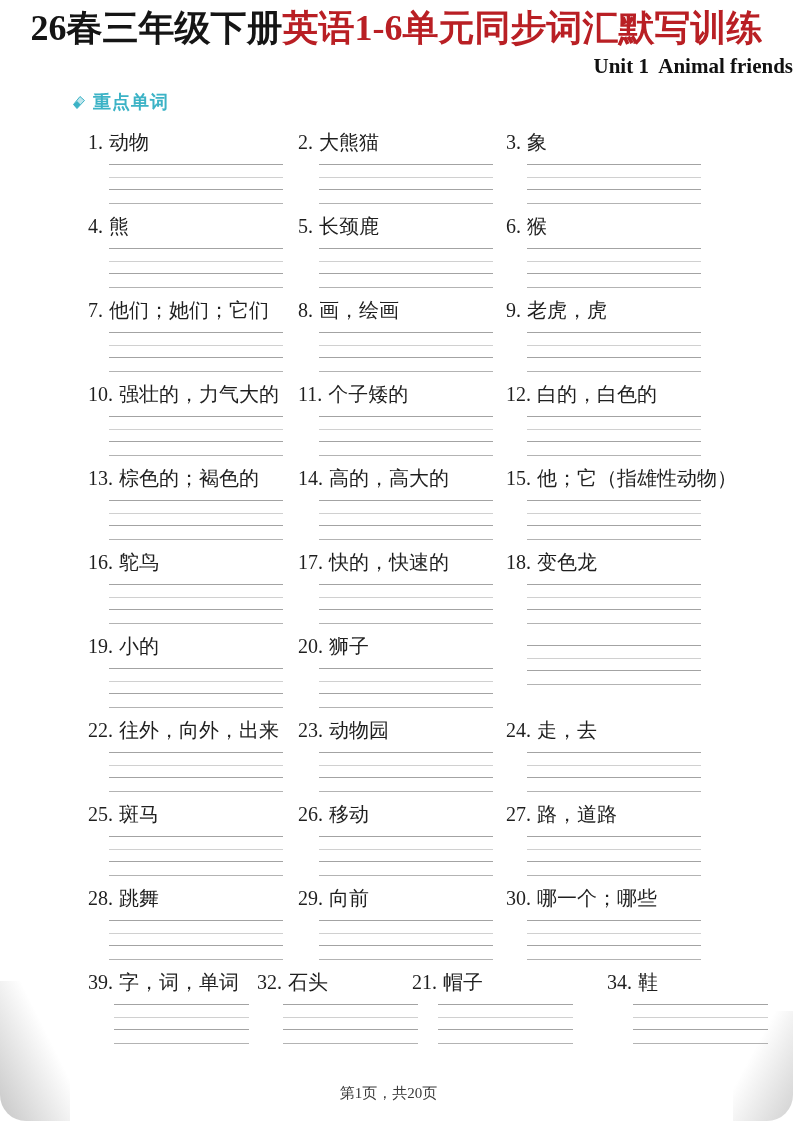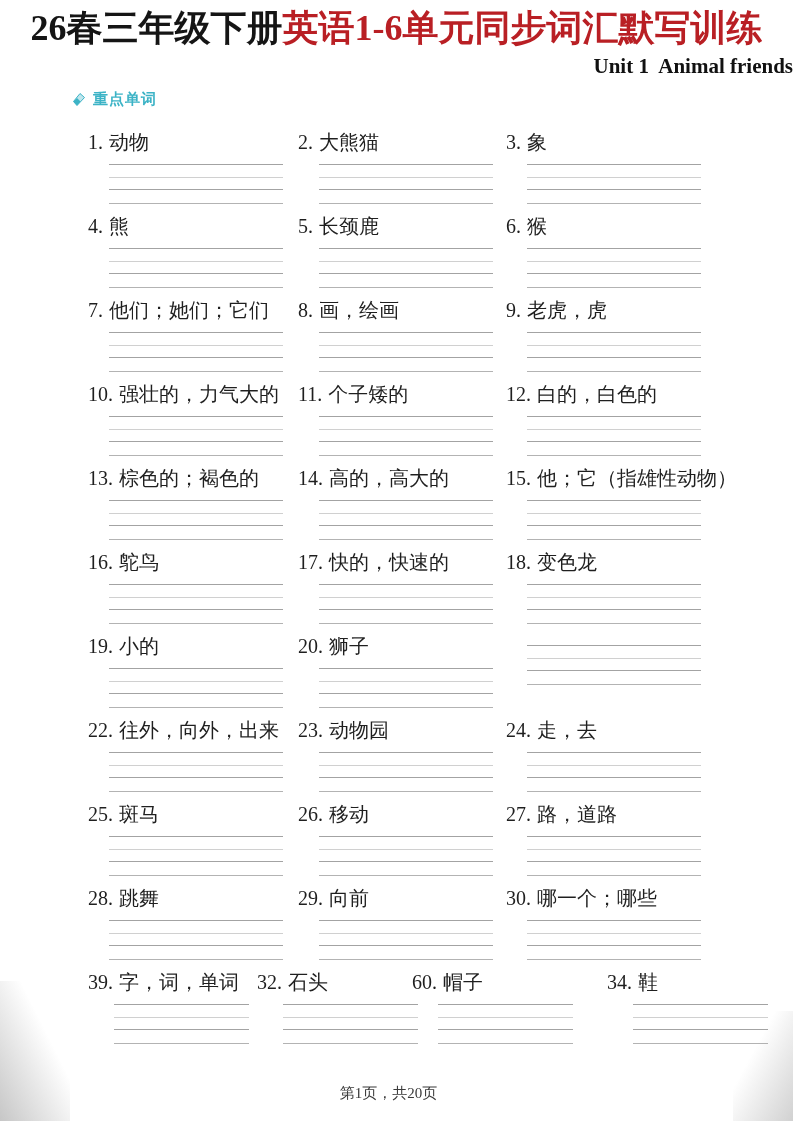--- a/index.html
+++ b/index.html
@@ -8,20 +8,21 @@
     background: #ffffff;
     font-family: "Liberation Serif", "DejaVu Serif", serif;
   }
   .page {
     position: relative;
     width: 793px;
     height: 1121px;
     background: #ffffff;
     overflow: hidden;
     color: #1f1f1f;
+    border-radius: 26px;
   }
   .title {
     position: absolute;
     top: 4px;
     left: 0;
     right: 0;
     margin: 0;
     text-align: center;
     font-size: 36px;
     line-height: 48px;
@@ -47,21 +48,21 @@
   .section {
     position: absolute;
     top: 90px;
     left: 70px;
     display: flex;
     align-items: center;
     gap: 6px;
   }
   .sec-icon { width: 17px; height: 17px; display: inline-block; }
   .sec-label {
-    font-size: 15px;
+    font-size: 18px;
     font-weight: bold;
     color: #3cb3c6;
     letter-spacing: 1px;
   }
   .grid {
     position: absolute;
     top: 131px;
     left: 88px;
     width: 705px;
     display: grid;
@@ -488,21 +489,21 @@
     </div>
     <div class="lines">
       <div class="l l1"></div>
       <div class="l l2"></div>
       <div class="l l3"></div>
       <div class="l l4"></div>
     </div>
   </div>
       <div class="cell">
     <div class="word-label">
-      <span class="num">60.</span><span class="zh">帽子</span>
+      <span class="num">21.</span><span class="zh">帽子</span>
     </div>
     <div class="lines">
       <div class="l l1"></div>
       <div class="l l2"></div>
       <div class="l l3"></div>
       <div class="l l4"></div>
     </div>
   </div>
       <div class="cell">
     <div class="word-label">

